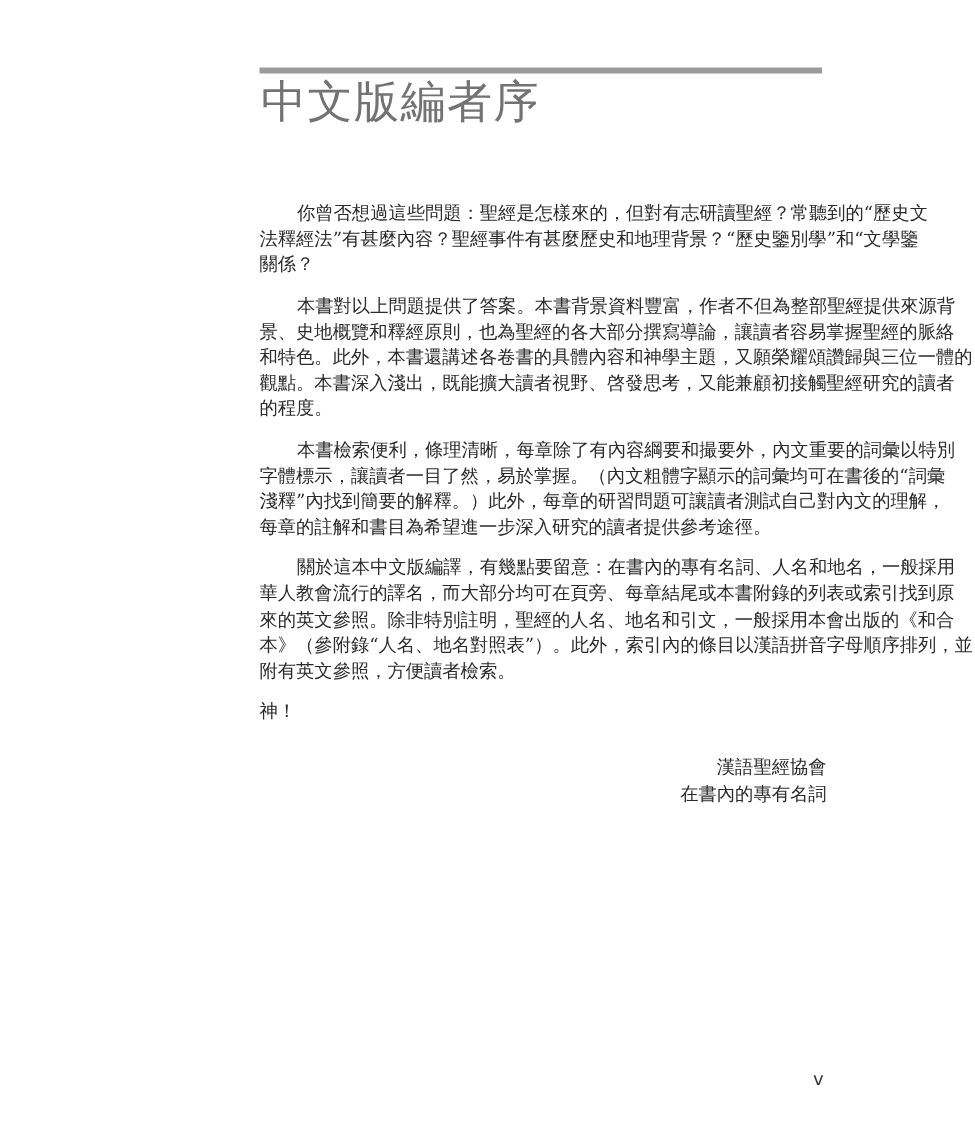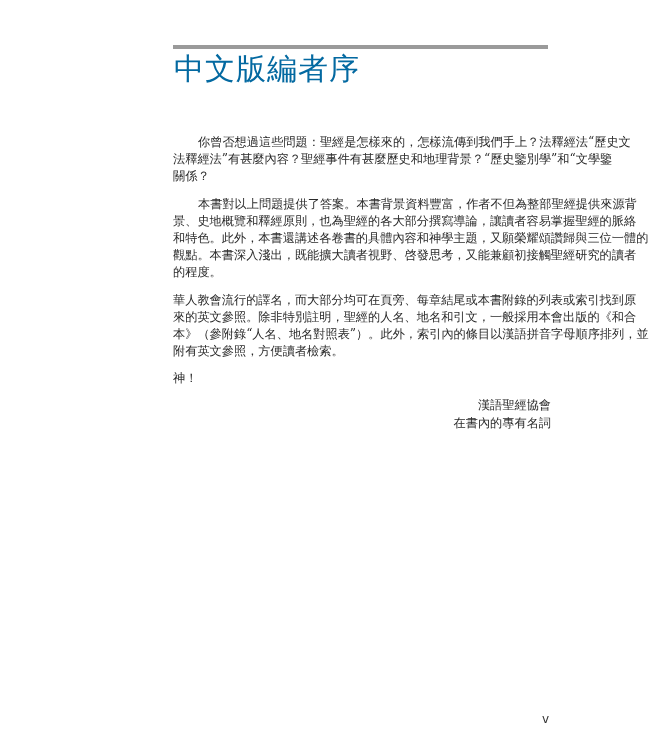--- a/index.html
+++ b/index.html
@@ -3,56 +3,63 @@
 <meta charset="utf-8">
 <style>
   html, body { margin: 0; padding: 0; }
   body {
     width: 650px; height: 750px; background: #ffffff; position: relative; overflow: hidden;
     font-family: "DejaVu Serif", "Liberation Serif", serif; color: #2a2a2a;
   }
   .rule { position: absolute; left: 173px; top: 45px; width: 375px; height: 4px; background: #9a9a9a; }
   .title {
     position: absolute; left: 174px; top: 52px; font-size: 30px; line-height: 34px;
-    font-family: "DejaVu Sans", "Liberation Sans", sans-serif; color: #0369a1; letter-spacing: 1px;
+    font-family: "DejaVu Sans", "Liberation Sans", sans-serif; color: #737373; letter-spacing: 1px;
   }
   .body { position: absolute; left: 173px; top: 134px; width: 378px; font-size: 12.2px; }
   .para { margin: 0 0 10px 0; }
   .line { display: block; height: 17.2px; line-height: 17.2px; white-space: nowrap; text-align: justify; text-align-last: justify; }
   .line.last { text-align-last: left; }
   .line.first { padding-left: 25px; }
   .sig { text-align: right; }
   .sig .line { text-align-last: right; }
-  .sig-block { margin-top: 10px; }
+  .sig-block { margin-top: 20px; }
   .page-num { position: absolute; left: 542px; top: 712px; font-size: 12px; font-family: "DejaVu Sans", "Liberation Sans", sans-serif; color: #333; }
 </style>
 </head>
 <body>
 
 <div class="rule"></div>
 <div class="title">中文版編者序</div>
 
 <div class="body">
 
   <div class="para">
-    <span class="line first">你曾否想過這些問題：聖經是怎樣來的，怎樣流傳到我們手上？法釋經法“歷史文</span>
+    <span class="line first">你曾否想過這些問題：聖經是怎樣來的，但對有志研讀聖經？常聽到的“歷史文</span>
     <span class="line">法釋經法”有甚麼內容？聖經事件有甚麼歷史和地理背景？“歷史鑒別學”和“文學鑒</span>
     <span class="line last">關係？</span>
   </div>
 
   <div class="para">
     <span class="line first">本書對以上問題提供了答案。本書背景資料豐富，作者不但為整部聖經提供來源背</span>
     <span class="line">景、史地概覽和釋經原則，也為聖經的各大部分撰寫導論，讓讀者容易掌握聖經的脈絡</span>
     <span class="line">和特色。此外，本書還講述各卷書的具體內容和神學主題，又願榮耀頌讚歸與三位一體的</span>
     <span class="line">觀點。本書深入淺出，既能擴大讀者視野、啓發思考，又能兼顧初接觸聖經研究的讀者</span>
     <span class="line last">的程度。</span>
   </div>
 
+  <div class="para">
+    <span class="line first">本書檢索便利，條理清晰，每章除了有內容綱要和撮要外，內文重要的詞彙以特別</span>
+    <span class="line">字體標示，讓讀者一目了然，易於掌握。（內文粗體字顯示的詞彙均可在書後的“詞彙</span>
+    <span class="line">淺釋”內找到簡要的解釋。）此外，每章的研習問題可讓讀者測試自己對內文的理解，</span>
+    <span class="line last">每章的註解和書目為希望進一步深入研究的讀者提供參考途徑。</span>
+  </div>
 
   <div class="para">
+    <span class="line first">關於這本中文版編譯，有幾點要留意：在書內的專有名詞、人名和地名，一般採用</span>
     <span class="line">華人教會流行的譯名，而大部分均可在頁旁、每章結尾或本書附錄的列表或索引找到原</span>
     <span class="line">來的英文參照。除非特別註明，聖經的人名、地名和引文，一般採用本會出版的《和合</span>
     <span class="line">本》（參附錄“人名、地名對照表”）。此外，索引內的條目以漢語拼音字母順序排列，並</span>
     <span class="line last">附有英文參照，方便讀者檢索。</span>
   </div>
 
 
   <div class="para">
     <span class="line last">神！</span>
   </div>

